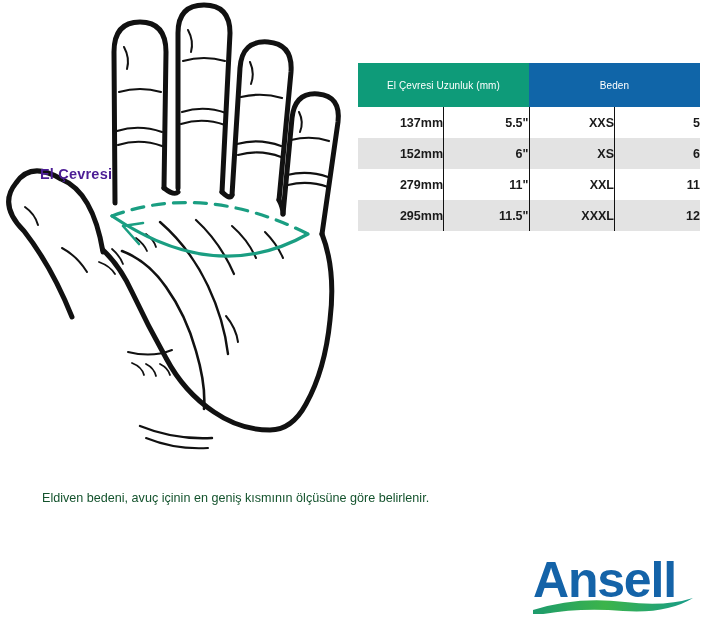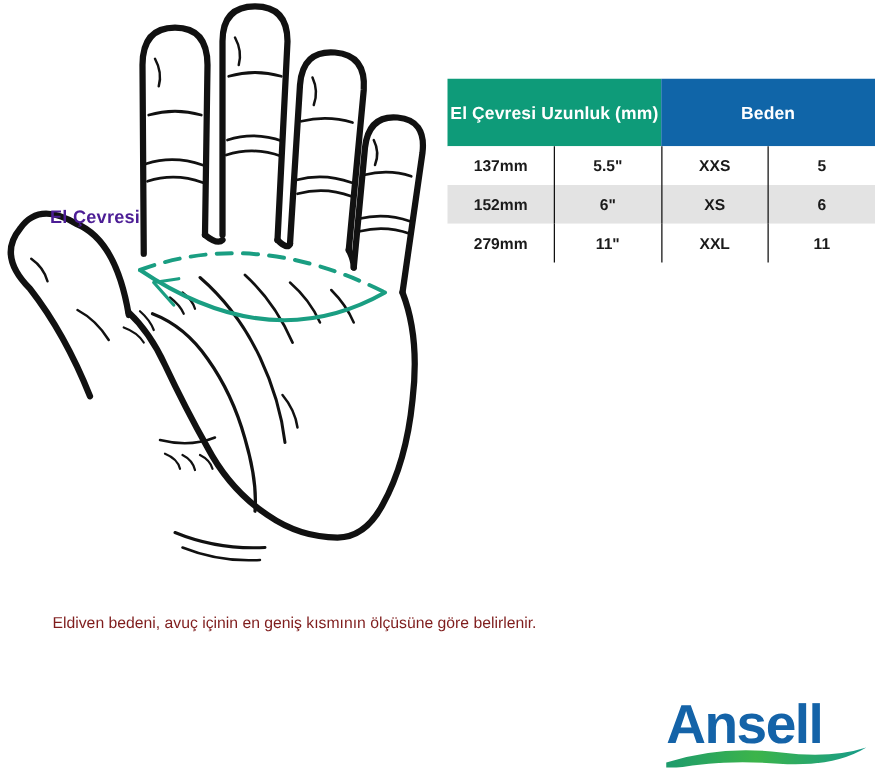--- a/index.html
+++ b/index.html
@@ -46,67 +46,68 @@
     border-collapse: collapse;
     table-layout: fixed;
   }
   #size-table th, #size-table td {
     padding: 0;
     margin: 0;
     text-align: center;
     vertical-align: middle;
   }
   #size-table thead th {
-    height: 54px;
+    height: 44px;
     color: #ffffff;
-    font-size: 14px;
-    font-weight: bold;
+    font-size: 10px;
+    font-weight: normal;
     letter-spacing: .1px;
   }
   .th-circumference { background: #0e9b79; }
   .th-size          { background: #1065a8; }
 
   #size-table tbody tr { height: 31px; }
   #size-table tbody tr.row-odd  { background: #ffffff; }
   #size-table tbody tr.row-even { background: #e3e3e3; }
   #size-table tbody td {
     font-size: 12.5px;
     font-weight: bold;
     color: #1a1a1a;
+    text-align: right;
   }
   
   #size-table tbody td.col-mm    { width: 115px; }
   #size-table tbody td.col-inch  { width: 100px; border-left: 1.6px solid #111111; }
   #size-table tbody td.col-letter{ width:  75px; border-left: 1.6px solid #111111; }
   #size-table tbody td.col-num   { width:  52px; border-left: 1.6px solid #111111; }
 
   
   #caption {
     position: absolute;
     left: 42px;
     top: 488px;
     font-size: 12.6px;
     line-height: 20px;
-    color: #7f1d1d;
+    color: #14532d;
     white-space: nowrap;
   }
 
   
   #brand-logo {
     position: absolute;
     left: 533px;
     top: 558px;
     width: 160px;
     height: 56px;
   }
   #brand-wordmark {
     position: absolute;
     left: 0;
     top: 0;
-    font-size: 44px;
+    font-size: 50px;
     font-weight: bold;
     letter-spacing: -1.2px;
     color: #1463a8;
     line-height: 44px;
   }
 </style>
 </head>
 <body>
 
 <svg id="hand-illustration" viewBox="0 0 352 478" xmlns="http://www.w3.org/2000/svg">
@@ -190,20 +191,26 @@
         <td class="col-inch">6"</td>
         <td class="col-letter">XS</td>
         <td class="col-num">6</td>
       </tr>
       <tr class="row-odd">
         <td class="col-mm">279mm</td>
         <td class="col-inch">11"</td>
         <td class="col-letter">XXL</td>
         <td class="col-num">11</td>
       </tr>
+      <tr class="row-even">
+        <td class="col-mm">295mm</td>
+        <td class="col-inch">11.5"</td>
+        <td class="col-letter">XXXL</td>
+        <td class="col-num">12</td>
+      </tr>
     </tbody>
 </table>
 
 <div id="caption">
   <div>Eldiven bedeni, avuç içinin en geniş kısmının ölçüsüne göre belirlenir.</div>
 </div>
 
 <div id="brand-logo">
   <div id="brand-wordmark">Ansell</div>
   <svg style="position:absolute;left:-2px;top:38px;" width="164" height="18" viewBox="0 0 164 18">

